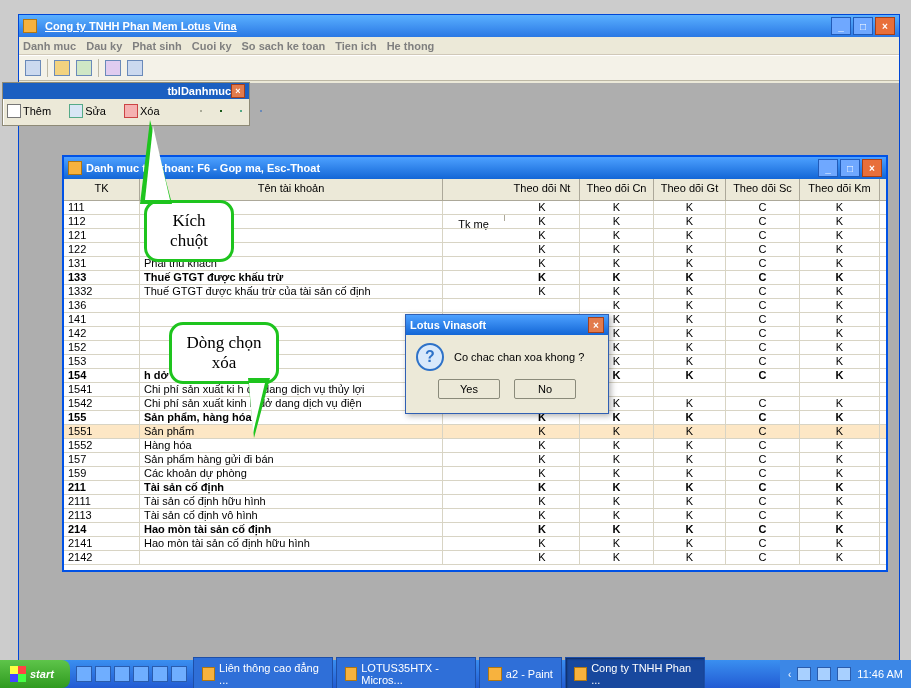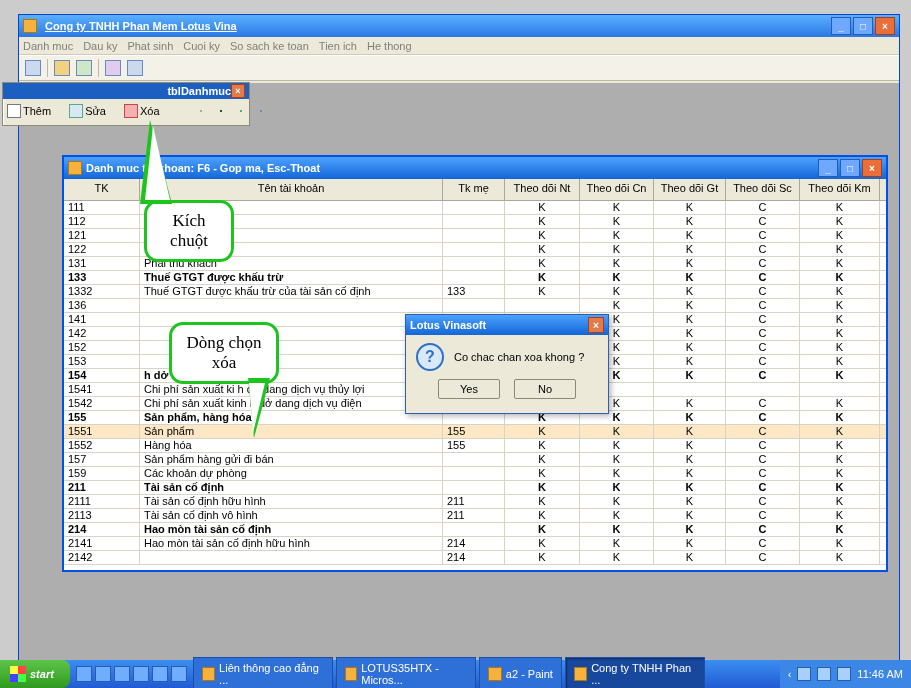--- a/index.html
+++ b/index.html
@@ -6,21 +6,21 @@
 body { width: 911px; height: 688px; background: #ccc; position: relative; overflow: hidden; }
 
 
 .app-window { position: absolute; left: 18px; top: 14px; width: 882px; height: 648px; background: #ece9d8; border: 1px solid #0046d5; }
 .titlebar { height: 22px; background: linear-gradient(#5ab0ff,#2a78e4); display: flex; align-items: center; padding: 0 4px; color: #fff; font-weight: bold; }
 .titlebar .title-text { flex: 1; margin-left: 8px; text-decoration: underline; }
 .titlebar .winbtns { display: flex; gap: 2px; }
 .winbtn { width: 20px; height: 18px; background: #6fa8ff; border: 1px solid #225bb8; color: #fff; display:flex; align-items:center; justify-content:center; font-size:10px; cursor:pointer; }
 .winbtn.close { background: #e86f3a; border-color: #a83e14; }
 
-.menubar { height: 18px; background: #ece9d8; border-bottom: 1px solid #d0c8b8; padding-left: 4px; display:flex; gap: 10px; align-items:center; color: #7f7f7f; }
+.menubar { height: 18px; background: #ece9d8; border-bottom: 1px solid #d0c8b8; padding-left: 4px; display:flex; gap: 10px; align-items:center; color: #7f7f7f; font-weight: bold; }
 .menubar span { cursor: default; }
 
 .toolbar1 { height: 26px; background: #f4f2e8; border-top:1px solid #fff; border-bottom:1px solid #bdb8a5; display:flex; align-items:center; padding:0 6px; gap:6px; }
 .toolbar1 .tb-icon { width:16px;height:16px;display:inline-block;background:#cbd9ef;border:1px solid #6a8ab9;}
 
 
 .tbl-panel { position:absolute; left: 2px; top: 82px; width: 248px; height: 44px; background:#ece9d8; border:1px solid #8e8a76; box-shadow: 1px 1px 0 #fff inset; }
 .tbl-title { background:#1b5fc1; color:#fff; font-weight:bold; padding:1px 4px; display:flex; justify-content:flex-end; align-items:center; }
 .tbl-title .tbl-close { width:14px;height:14px;background:#e27b4c;border:1px solid #a3401e;display:flex;align-items:center;justify-content:center;color:#fff;font-size:9px;cursor:pointer;}
 .tbl-body { display:flex; align-items:center; height:24px; padding:12px 4px; gap:18px; }
@@ -31,21 +31,21 @@
 
 
 .inner-window { position:absolute; left:62px; top:155px; width:826px; height:417px; background:#fff; border:2px solid #0052e6; }
 .inner-title { height:22px; background:linear-gradient(#4da1ff,#1366d6); color:#fff; font-weight:bold; display:flex; align-items:center; padding:0 4px; }
 .inner-title .icon-dia{width:14px;height:14px;background:#f7b23e;border:1px solid #b07610;margin-right:4px;}
 .inner-title .title-text{flex:1;}
 .inner-title .winbtns{display:flex;gap:2px;}
 .inner-body { position:absolute; top:22px; left:0; right:0; bottom:0; overflow:hidden; }
 .grid-head { display:flex; height:22px; background:#ece9d8; border-bottom:1px solid #aca899; }
 .grid-head div { border-right:1px solid #aca899; padding:3px 4px; text-align:center; }
-.col-tk{width:76px;} .col-ten{width:303px;} .col-me{width:62px;} .col-nt{width:75px;text-align:center;} .col-cn{width:74px;text-align:center;} .col-gt{width:72px;text-align:center;} .col-sc{width:74px;text-align:center;} .col-km{width:80px;text-align:center;}
+.col-tk{width:76px;} .col-ten{width:303px;} .col-me{width:62px;margin-top:36px;} .col-nt{width:75px;text-align:center;} .col-cn{width:74px;text-align:center;} .col-gt{width:72px;text-align:center;} .col-sc{width:74px;text-align:center;} .col-km{width:80px;text-align:center;}
 .grid-body { background:#fff; font-size:11px; }
 .grid-row { display:flex; height:14px; border-bottom:1px solid #d8d4c4; }
 .grid-row div { border-right:1px solid #d8d4c4; padding:0 4px; overflow:hidden; white-space:nowrap; }
 .grid-row.sel { background:#fde7c5; }
 .bold { font-weight:bold; }
 
 
 .dialog { position:absolute; left:405px; top:314px; width:204px; height:100px; background:#ece9d8; border:1px solid #2f5fb3; box-shadow:2px 2px 6px rgba(0,0,0,.3); z-index:50; }
 .dialog-title{height:20px;background:linear-gradient(#4da1ff,#1366d6);color:#fff;font-weight:bold;padding:2px 4px;display:flex;align-items:center;justify-content:space-between;}
 .dialog-title .dlg-close{width:16px;height:16px;background:#e27b4c;border:1px solid #a3401e;display:flex;align-items:center;justify-content:center;color:#fff;font-size:10px;cursor:pointer;}

